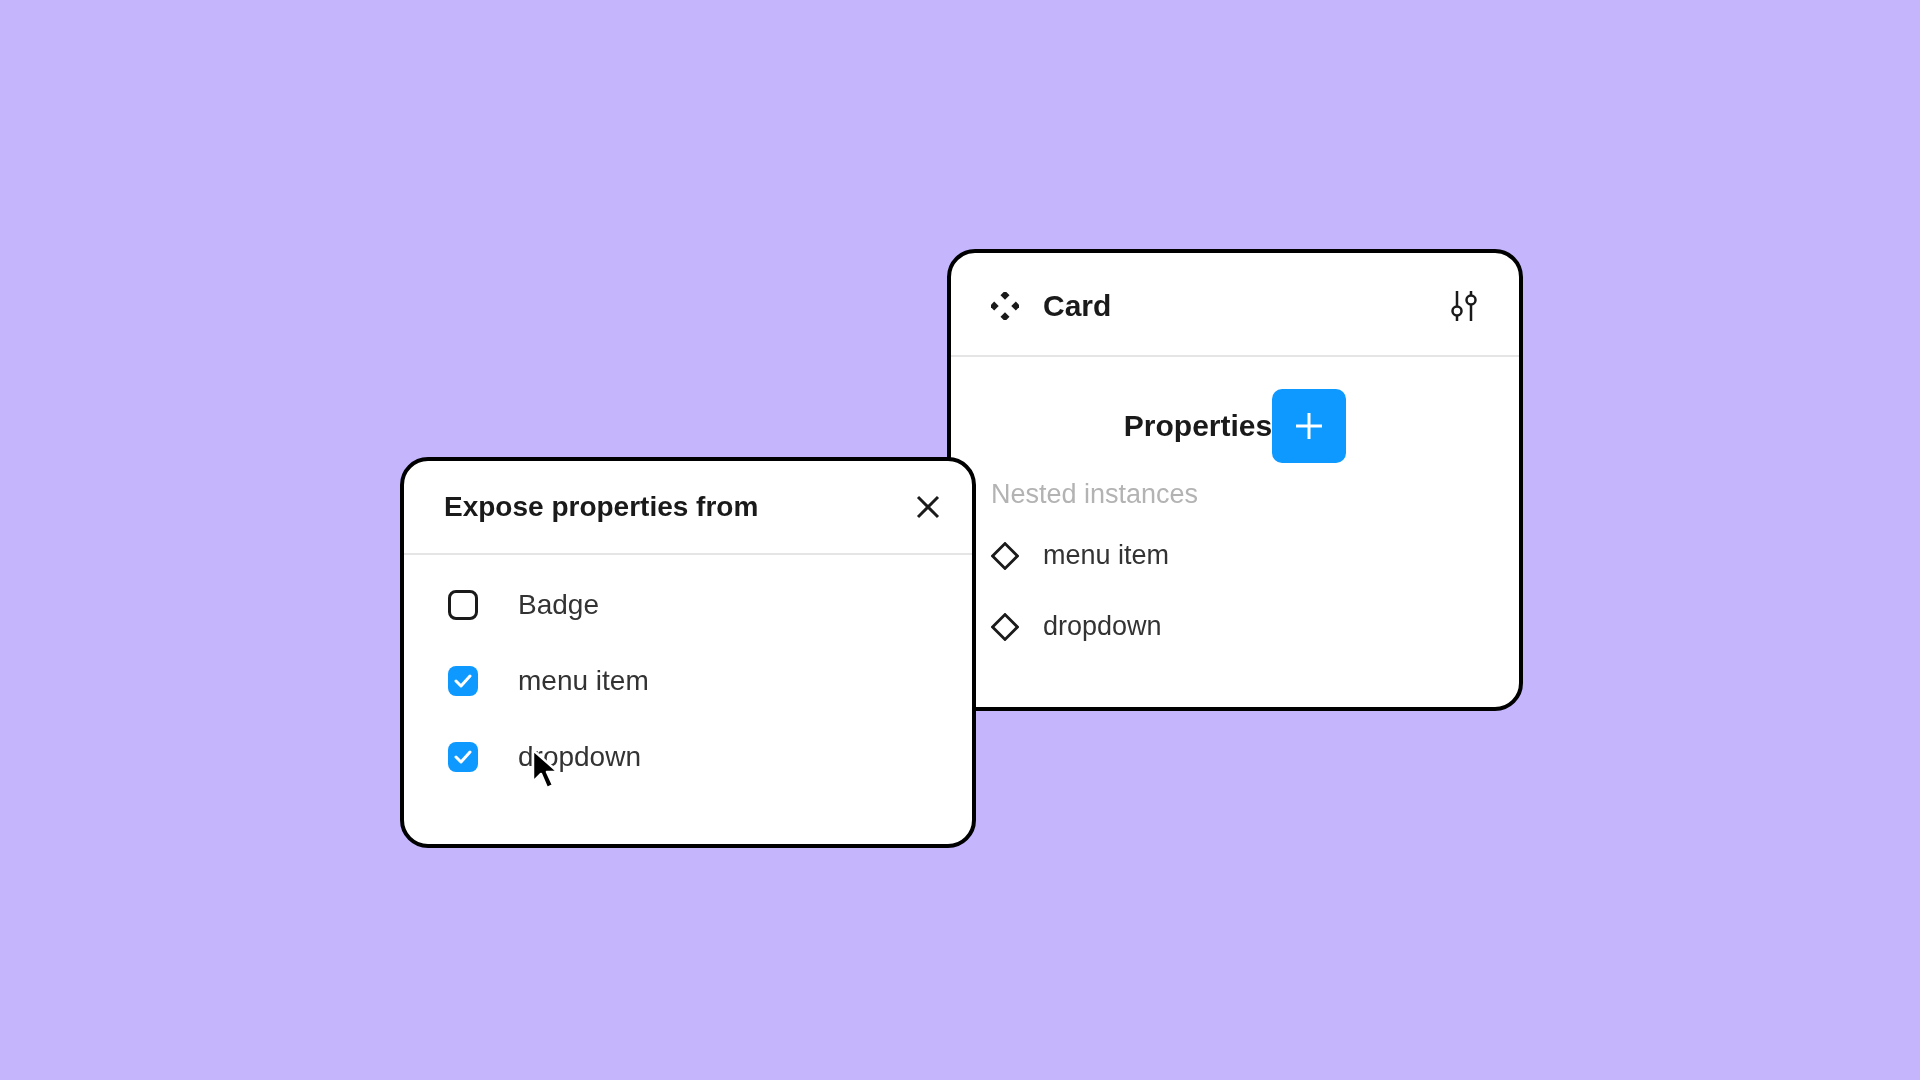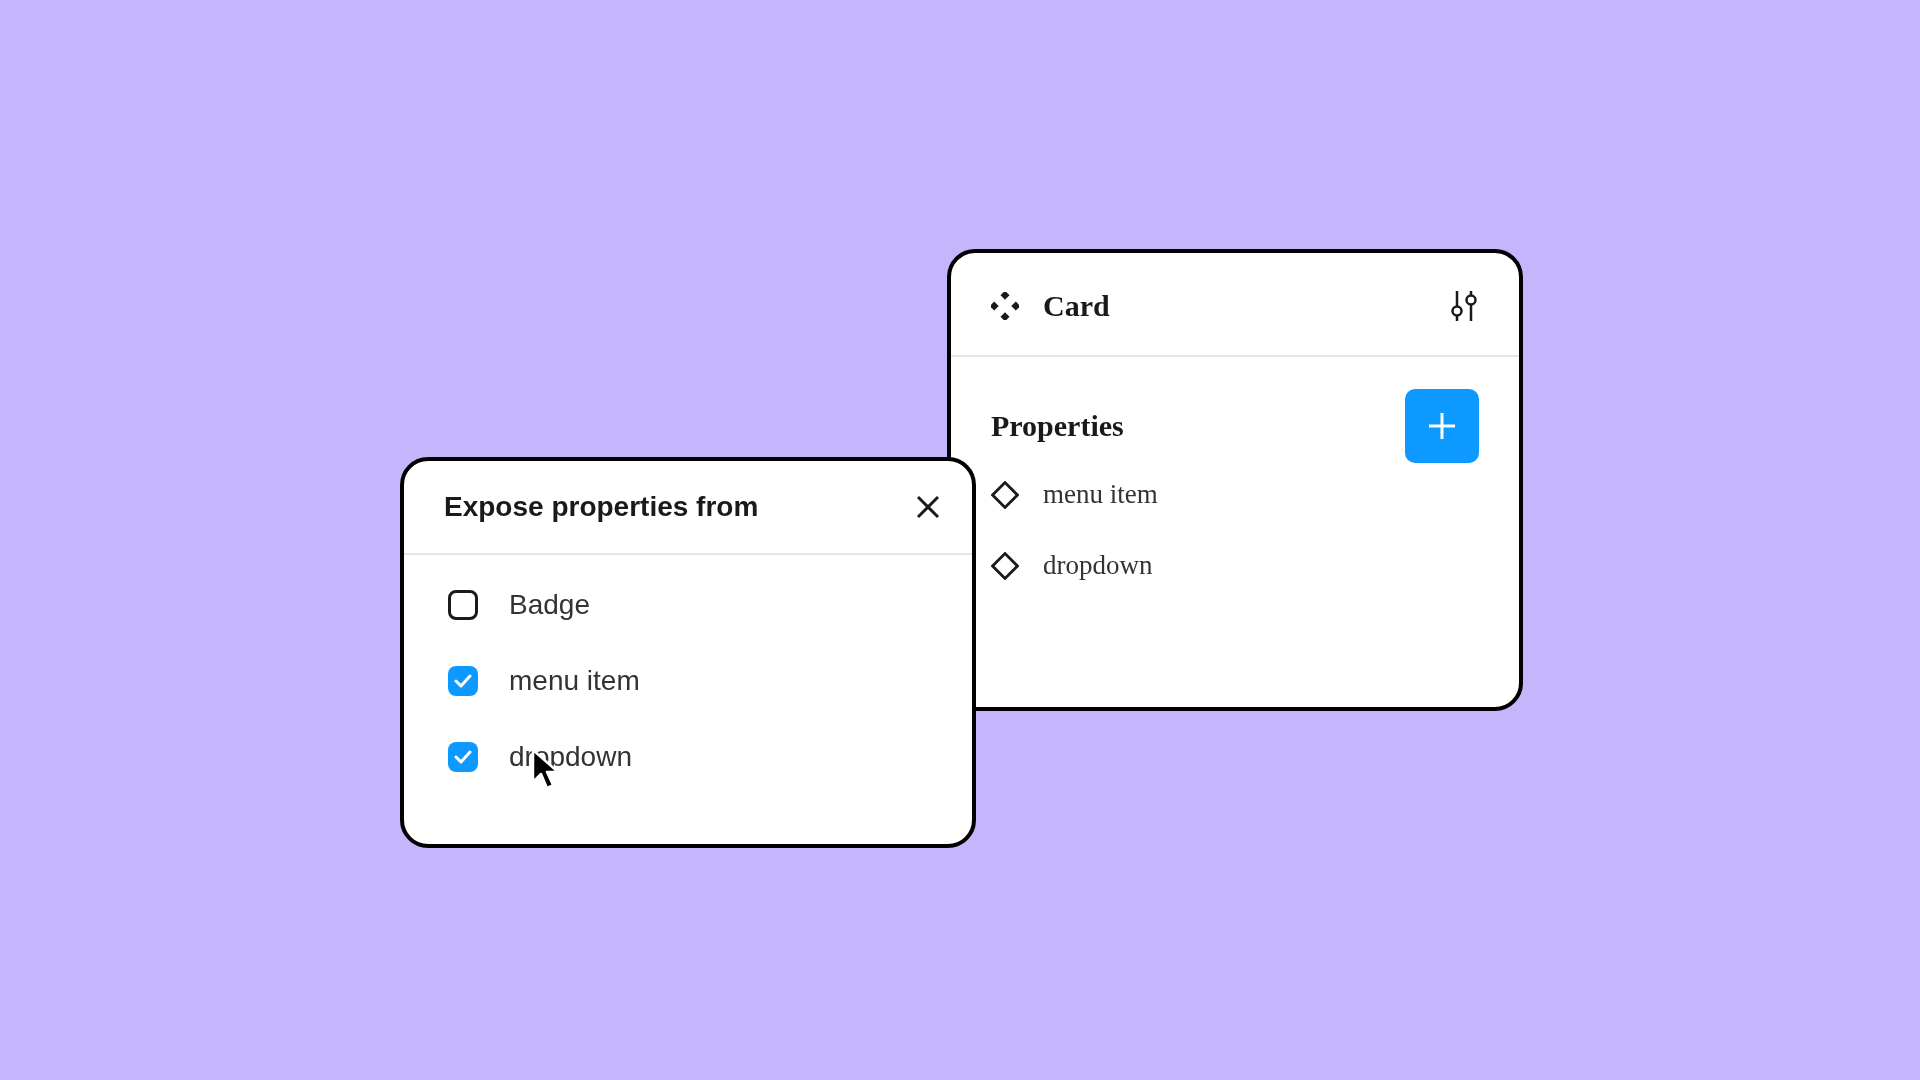--- a/index.html
+++ b/index.html
@@ -23,21 +23,20 @@
   
   .panel {
     position: absolute;
     top: 117px;
     left: 715px;
     width: 576px;
     height: 462px;
     background: #ffffff;
     border: 4px solid #000000;
     border-radius: 28px;
-    font-family: Liberation Serif, serif;
   }
   .panel-header {
     display: flex;
     align-items: center;
     justify-content: space-between;
     padding: 36px 40px 32px 40px;
     border-bottom: 2px solid #e5e5e5;
   }
   .panel-title-wrap {
     display: flex;
@@ -62,21 +61,21 @@
     display: flex;
     align-items: center;
     justify-content: center;
   }
   .panel-body {
     padding: 32px 40px 40px 40px;
   }
   .props-row {
     display: flex;
     align-items: center;
-    justify-content: space-between;
+    justify-content: center;
     margin-bottom: 16px;
   }
   .props-label {
     font-size: 30px;
     font-weight: 600;
     color: #1a1a1a;
   }
   .add-btn {
     width: 74px;
     height: 74px;
@@ -143,21 +142,21 @@
     align-items: center;
     justify-content: center;
     cursor: pointer;
   }
   .dialog-body {
     padding: 34px 44px;
   }
   .check-row {
     display: flex;
     align-items: center;
-    gap: 31px;
+    gap: 40px;
     margin-bottom: 44px;
     cursor: pointer;
   }
   .check-row:last-child { margin-bottom: 0; }
   .checkbox {
     width: 30px;
     height: 30px;
     border-radius: 8px;
     flex-shrink: 0;
     display: flex;
@@ -218,20 +217,21 @@
     <div class="panel-body">
       <div class="props-row">
         <span class="props-label">Properties</span>
         <div class="add-btn">
           <svg width="34" height="34" viewBox="0 0 34 34">
             <line x1="17" y1="4" x2="17" y2="30" stroke="#ffffff" stroke-width="3"></line>
             <line x1="4" y1="17" x2="30" y2="17" stroke="#ffffff" stroke-width="3"></line>
           </svg>
         </div>
       </div>
+      <div class="section-label">Nested instances</div>
 
       <div class="instance-row">
         <span class="instance-icon">
           <svg width="28" height="28" viewBox="0 0 28 28">
             <rect x="5.2" y="5.2" width="17.6" height="17.6" transform="rotate(45 14 14)" fill="none" stroke="#1a1a1a" stroke-width="2.8"></rect>
           </svg>
         </span>
         <span class="instance-label">menu item</span>
       </div>
 

